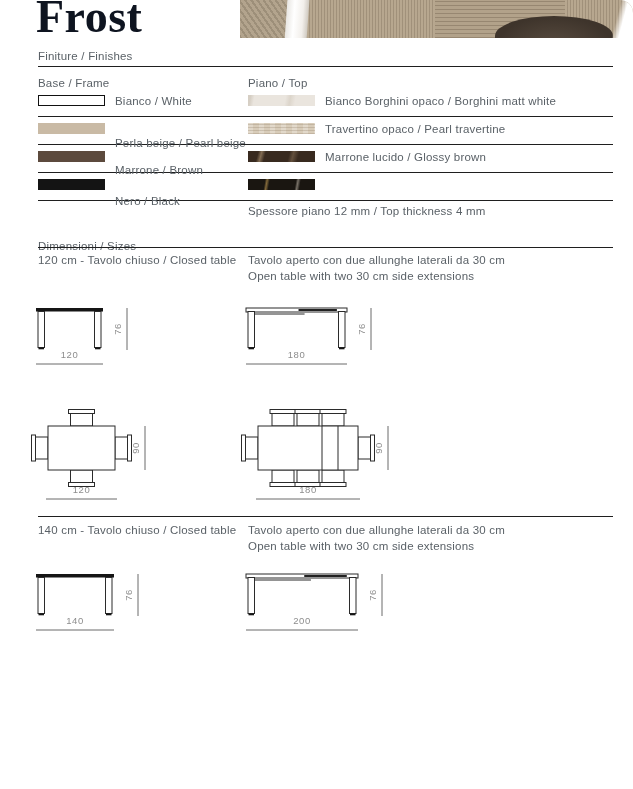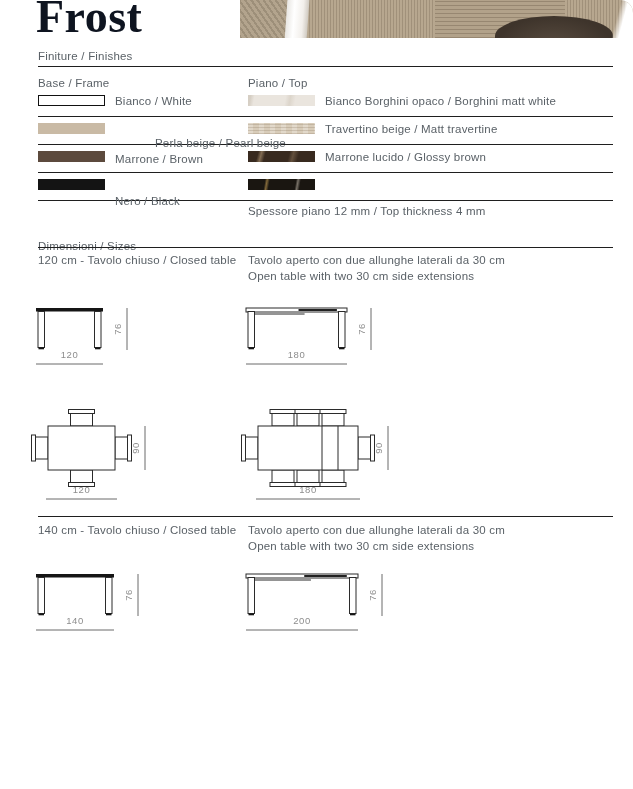--- a/index.html
+++ b/index.html
@@ -56,27 +56,27 @@
 
   <div id="finish-rows">
       <div class="abs" style="left: 38px; top: 88px; width: 575px; height: 28px; border-bottom: 1px solid rgb(31, 31, 31); text-align: center;">
         <div class="abs swatch" style="left: 0px; top: 7px; background: rgb(255, 255, 255); box-sizing: border-box; border: 1.5px solid rgb(17, 17, 17);"></div>
         <div class="abs txt" style="left: 77px; top: 5px;">Bianco / White</div>
         <div class="abs swatch" style="left: 210px; top: 7px; background-color: rgb(234, 229, 222); background-image: linear-gradient(100deg, rgba(190, 180, 165, 0.45) 4%, rgba(0, 0, 0, 0) 10%, rgba(0, 0, 0, 0) 55%, rgba(200, 190, 175, 0.4) 62%, rgba(0, 0, 0, 0) 70%);"></div>
         <div class="abs txt" style="left: 287px; top: 5px;">Bianco Borghini opaco / Borghini matt white</div>
       </div>
       <div class="abs" style="left: 38px; top: 116px; width: 575px; height: 28px; border-bottom: 1px solid rgb(31, 31, 31);">
         <div class="abs swatch" style="left: 0px; top: 7px; background: rgb(201, 186, 165);"></div>
-        <div class="abs txt" style="left: 77px; top: 19px; margin-left: 40px;">Perla beige / Pearl beige</div>
+        <div class="abs txt" style="left: 77px; top: 19px;">Perla beige / Pearl beige</div>
         <div class="abs swatch" style="left: 210px; top: 7px; background-color: rgb(216, 204, 185); background-image: repeating-linear-gradient(0deg, rgba(120, 100, 75, 0.22) 0px, rgba(120, 100, 75, 0.22) 1px, rgba(0, 0, 0, 0) 1px, rgba(0, 0, 0, 0) 3px), repeating-linear-gradient(90deg, rgba(255, 255, 255, 0.25) 0px, rgba(255, 255, 255, 0.25) 5px, rgba(0, 0, 0, 0) 5px, rgba(0, 0, 0, 0) 11px);"></div>
-        <div class="abs txt" style="left: 287px; top: 5px;">Travertino beige / Matt travertine</div>
+        <div class="abs txt" style="left: 287px; top: 5px;">Travertino opaco / Pearl travertine</div>
       </div>
       <div class="abs" style="left: 38px; top: 144px; width: 575px; height: 28px; border-bottom: 1px solid rgb(31, 31, 31);">
         <div class="abs swatch" style="left: 0px; top: 7px; background: rgb(92, 74, 61);"></div>
-        <div class="abs txt" style="left: 77px; top: 7px;">Marrone / Brown</div>
+        <div class="abs txt" style="left: 77px; top: 18px;">Marrone / Brown</div>
         <div class="abs swatch" style="left: 210px; top: 7px; background-color: rgb(56, 42, 31); background-image: linear-gradient(105deg, rgba(0, 0, 0, 0) 15%, rgba(205, 175, 135, 0.5) 20%, rgba(0, 0, 0, 0) 26%, rgba(0, 0, 0, 0) 60%, rgba(180, 150, 115, 0.35) 66%, rgba(0, 0, 0, 0) 74%);"></div>
         <div class="abs txt" style="left: 287px; top: 5px;">Marrone lucido / Glossy brown</div>
       </div>
       <div class="abs" style="left: 38px; top: 172px; width: 575px; height: 28px; border-bottom: 1px solid rgb(31, 31, 31);">
         <div class="abs swatch" style="left: 0px; top: 7px; background: rgb(20, 20, 20);"></div>
         <div class="abs txt" style="left: 77px; top: 5px; margin-top: 16px;">Nero / Black</div>
         <div class="abs swatch" style="left: 210px; top: 7px; background-color: rgb(26, 22, 17); background-image: linear-gradient(100deg, rgba(0, 0, 0, 0) 25%, rgba(200, 160, 85, 0.6) 28%, rgba(0, 0, 0, 0) 32%, rgba(0, 0, 0, 0) 70%, rgba(215, 205, 190, 0.5) 73%, rgba(0, 0, 0, 0) 77%);"></div>
       </div>
     </div>
 

